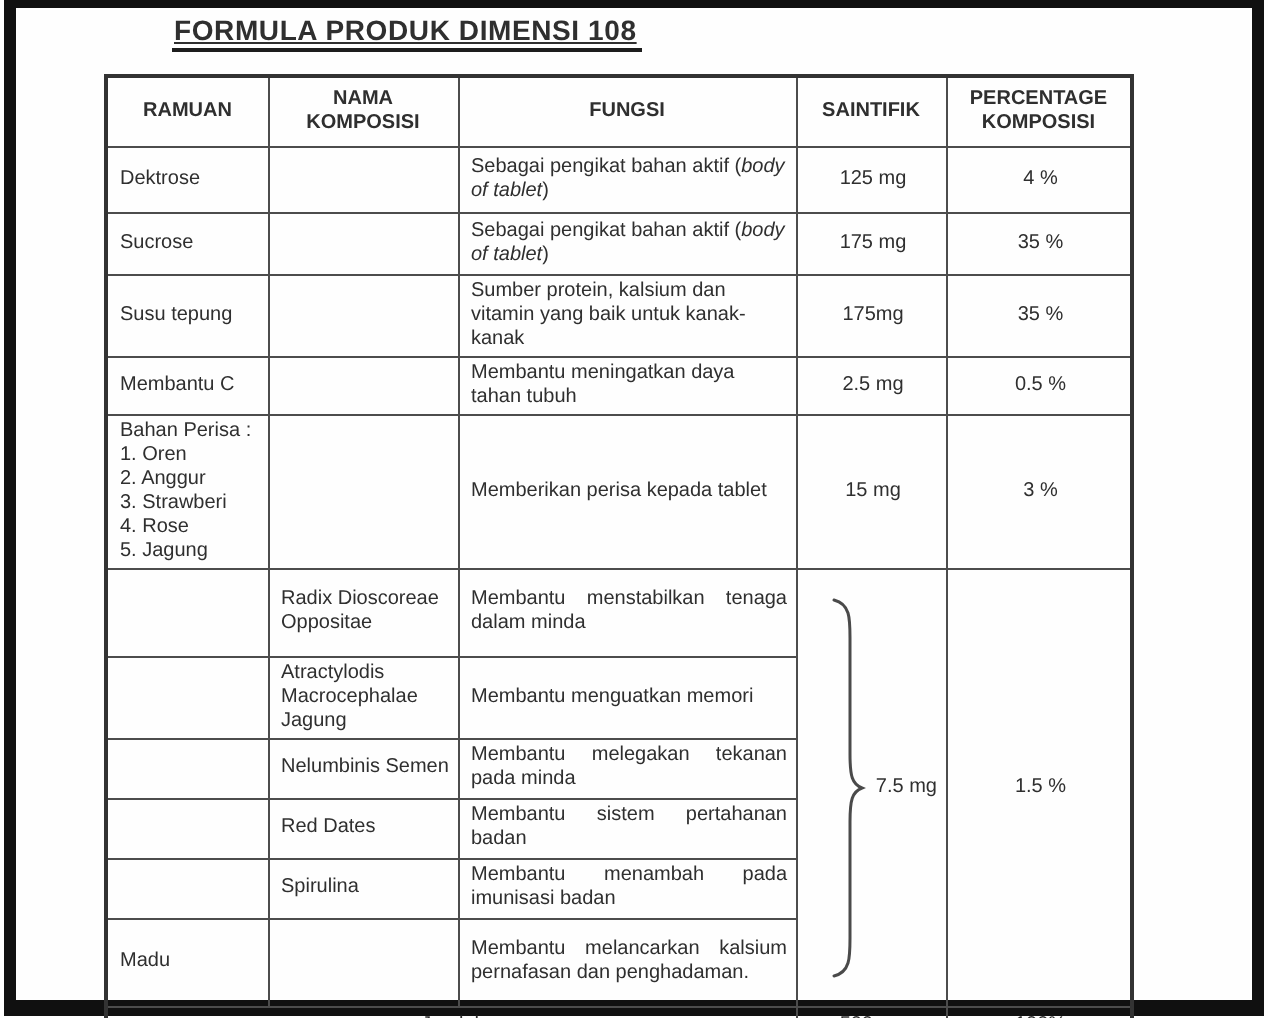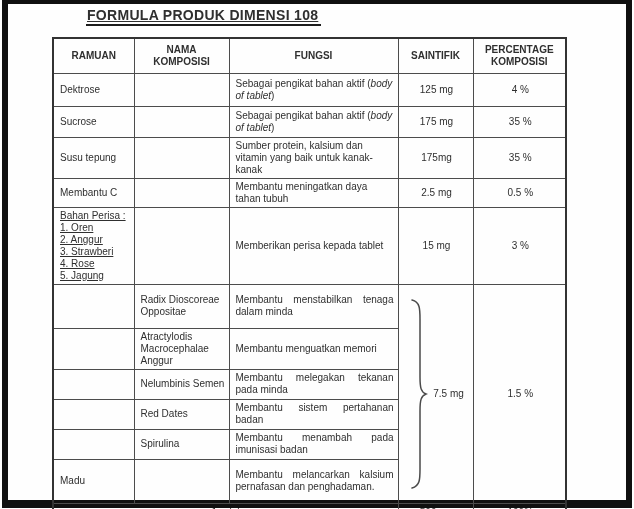--- a/index.html
+++ b/index.html
@@ -31,23 +31,23 @@
   .formula th,.formula td{border:1px solid #4c4c4c;}
   .formula th{
     font-size:10px;font-weight:bold;text-align:center;
     white-space:pre-line;line-height:12px;padding:2px;
   }
   .formula td{
     font-size:10px;line-height:12px;vertical-align:middle;
     padding:2px 4px 2px 6px;
   }
   .c-center{text-align:center;padding:2px;}
-  .pre{white-space:pre-line;line-height:11.5px;text-decoration:underline;}
+  .pre{white-space:pre-line;line-height:11.5px;}
   .just{text-align:justify;text-align-last:left;}
-  .group-cell{padding:0 0 0 2px;text-align:center;margin-left:40px;}
+  .group-cell{padding:0 0 0 2px;text-align:right;margin-left:40px;}
   .brace-svg{vertical-align:middle;}
   .group-qty{vertical-align:middle;margin-left:5px;}
   .total-label{text-align:center;}
   .ital{font-style:italic;}
 </style>
 </head>
 <body>
 
 <div class="frame"></div>
 
@@ -124,21 +124,21 @@
     <td class="group-cell" rowspan="6">
       <svg class="brace-svg" width="19" height="194" viewBox="0 0 19 194">
         <path d="M3,3 C11,5 11,12 11,22 L11,80 C11,91 12,95 17,97 C12,99 11,103 11,114 L11,172 C11,182 11,189 3,191" fill="none" stroke="#4a4a4a" stroke-width="1.5" stroke-linecap="round"></path>
       </svg><span class="group-qty">7.5 mg</span>
     </td>
     <td class="c-center" rowspan="6">1.5 %</td>
   </tr>
 
   <tr style="height:35px">
     <td></td>
-    <td>Atractylodis Macrocephalae Anggur</td>
+    <td>Atractylodis Macrocephalae Jagung</td>
     <td>Membantu menguatkan memori</td>
   </tr>
 
   <tr style="height:30px">
     <td></td>
     <td>Nelumbinis Semen</td>
     <td class="just">Membantu melegakan tekanan pada minda</td>
   </tr>
 
   <tr style="height:30px">

